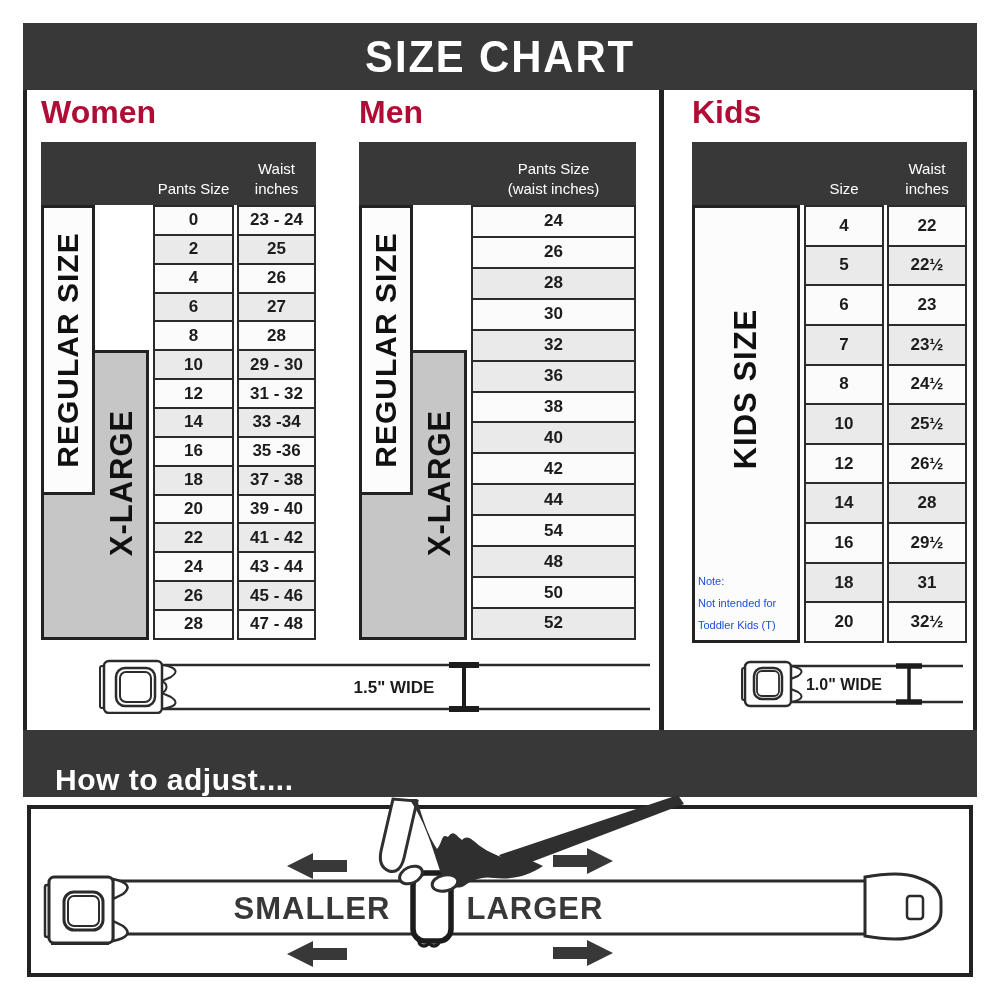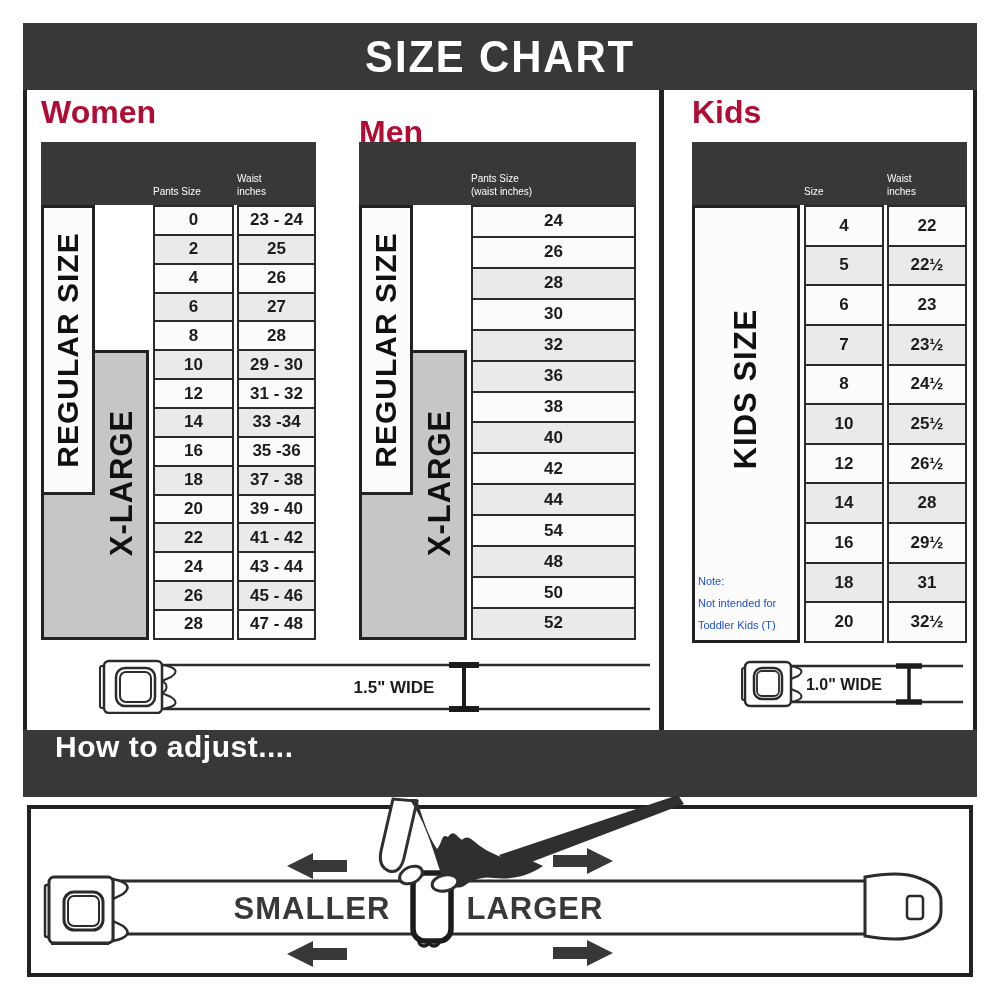--- a/index.html
+++ b/index.html
@@ -20,21 +20,21 @@
   .chart{position:absolute;left:23px;top:90px;width:954px;height:640px;background:#fff;
     border-left:4px solid var(--frame);border-right:4px solid var(--frame);box-sizing:border-box;}
   .chart > *{position:absolute;}
   .heading{top:4px;text-align:left;color:var(--accent);font-size:32px;font-weight:bold;}
   .divider{left:632px;top:0;width:5px;height:640px;background:var(--frame);}
 
   
   .tbl{position:absolute;top:52px;}
   .tbl *{position:absolute;box-sizing:border-box;}
   .tbl-hdr{left:0;top:0;width:100%;height:63px;background:var(--dark);}
-  .hdr-lbl{bottom:7px;color:#fff;font-size:10px;line-height:1.3;position:absolute;}
+  .hdr-lbl{bottom:7px;text-align:center;color:#fff;font-size:15px;line-height:1.3;position:absolute;}
   .hdr-lbl span{display:block;position:static;}
   .stack{top:63px;height:435px;border:2.5px solid var(--bd);display:flex;flex-direction:column;}
   .kids-stack{height:438px;}
   .cell{position:static;flex:1;display:flex;align-items:center;justify-content:center;
     font-size:17px;font-weight:bold;color:#1c1c1c;border-bottom:2.5px solid var(--bd);}
   .cell:last-child{border-bottom:none;}
   .light{background:var(--rowL);} .alt{background:var(--rowA);}
   .labels{left:0;top:63px;width:108px;height:435px;}
   .band-gray{left:0;top:145px;right:0;bottom:0;background:var(--band);border:3px solid var(--frame);}
   .box-white{left:0;top:0;width:54px;height:290px;background:#fcfcfc;border:3px solid var(--frame);
@@ -46,40 +46,40 @@
   .vtext.big{font-size:31px;}
   .kids-labelbox{left:0;top:63px;width:108px;height:438px;background:#fcfcfc;
     border:3px solid var(--frame);}
   .kids-center{left:0;top:0;right:0;bottom:70px;display:flex;align-items:center;justify-content:center;}
   .kids-note{left:3px;bottom:4px;font-size:11px;line-height:22px;color:#1d4ed8;white-space:nowrap;}
   .kids-note span{display:block;position:static;}
 
   
   .beltsvg{position:absolute;}
   .howto{position:absolute;left:23px;top:730px;width:954px;height:67px;background:var(--dark);
-    display:flex;align-items:flex-start;}
+    display:flex;align-items:flex-end;}
   .howto span{color:#fff;font-size:30px;font-weight:bold;margin-left:32px;letter-spacing:.5px;}
   .adjustbox{position:absolute;left:27px;top:805px;width:946px;height:172px;
     border:4px solid var(--frame);box-sizing:border-box;background:#fff;}
   .adjustbox svg{overflow:visible;display:block;}
   svg text{font-family:"Liberation Sans",sans-serif;}
 </style>
 </head>
 <body>
 
 <div class="page">
 
   <div class="titlebar">
     <span>SIZE CHART</span>
   </div>
 
   <div class="chart">
 
     <div class="heading" style="left:14px;width:275px;">Women</div>
-    <div class="heading" style="left:332px;width:277px;margin-top:20px;">Men</div>
+    <div class="heading" style="left:332px;width:277px;">Men</div>
     <div class="heading" style="left:665px;width:275px;">Kids</div>
     <div class="divider"></div>
 
     <div class="tbl" style="left:14px;width:275px;height:498px;">
       <div class="tbl-hdr">
         <div class="hdr-lbl" style="left:112px;width:81px;">
           <span>Pants Size</span>
         </div>
         <div class="hdr-lbl" style="left:196px;width:79px;">
           <span>Waist</span>

